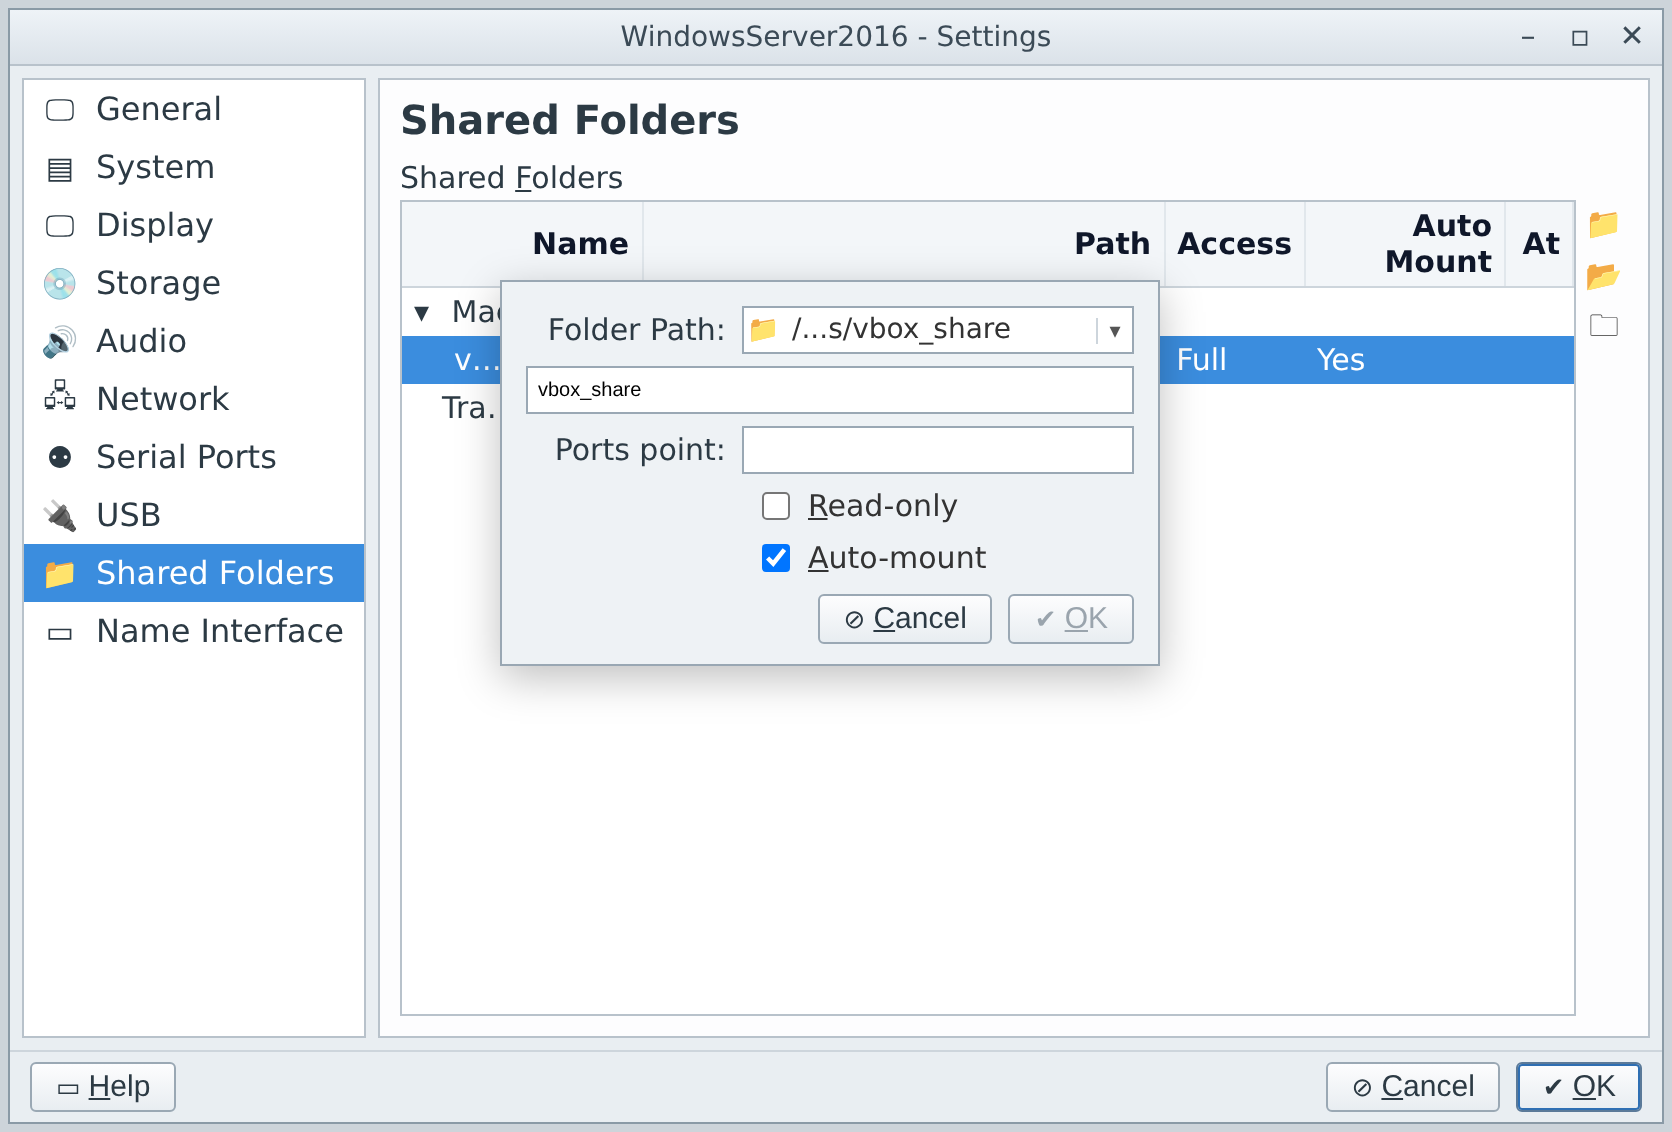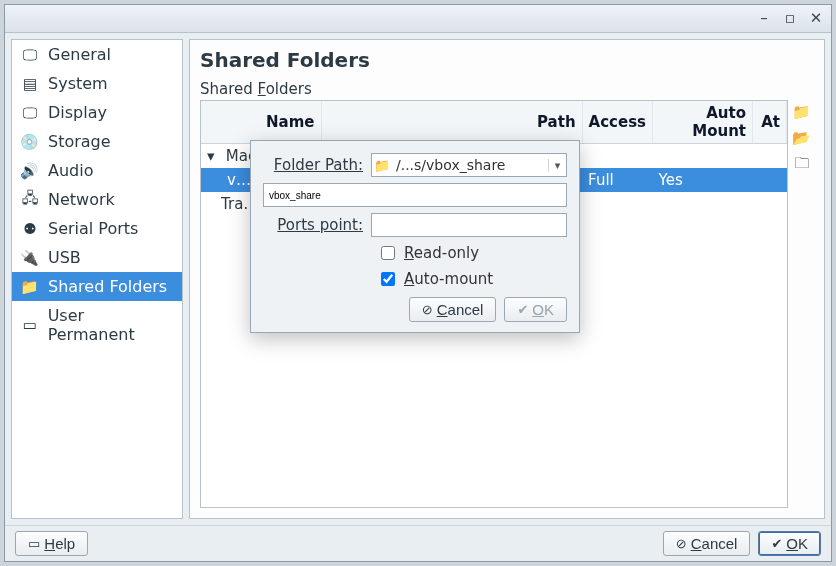--- a/index.html
+++ b/index.html
@@ -169,21 +169,21 @@
   }
   .dialog-close {
     position:absolute; right:8px; top:4px;
     width:16px; height:16px;
     font-size:14px; color:#6c7a85;
     cursor:pointer;
     text-align:center;
   }
   .dialog-body { padding:6px 12px 10px 12px; }
   .form-row { display:flex; align-items:center; gap:8px; margin:6px 0; }
-  .form-row label.lbl { width:100px; text-align:right; font-size:15px; color:#2c3a44;text-decoration:underline; }
+  .form-row label.lbl { width:100px; text-align:right; font-size:15px; color:#2c3a44; }
   .form-row .field { flex:1; }
   .combo {
     display:flex; align-items:center;
     border:1px solid #9aa8b4; background:#fff;
     height:24px;
   }
   .combo .folder-ico { width:20px; text-align:center; font-size:13px; }
   .combo .combo-text { flex:1; padding:0 4px; font-size:14px; white-space:nowrap; overflow:hidden; }
   .combo .combo-arrow { width:18px; text-align:center; border-left:1px solid #cdd5dc; font-size:11px; color:#555; cursor:pointer; }
   input.text {
@@ -198,20 +198,21 @@
     margin-top:8px;
   }
   .btn.disabled { color:#9aa4ad; }
   u.access { text-decoration: underline; }
 </style>
 </head>
 <body>
 
 <div class="window">
   <div class="titlebar">
+    <span>WindowsServer2016 - Settings</span>
     <div class="win-controls">
       <span class="win-btn">–</span>
       <span class="win-btn">▫</span>
       <span class="win-btn">✕</span>
     </div>
   </div>
 
   <div class="body">
     <div class="sidebar">
       <div class="sidebar-item">
@@ -245,21 +246,21 @@
       <div class="sidebar-item">
         <span class="sb-icon">🔌</span>
         <span>USB</span>
       </div>
       <div class="sidebar-item selected">
         <span class="sb-icon">📁</span>
         <span>Shared Folders</span>
       </div>
       <div class="sidebar-item">
         <span class="sb-icon">▭</span>
-        <span>User Permanent</span>
+        <span>Name Interface</span>
       </div>
     </div>
 
     <div class="main">
       <h2>Shared Folders</h2>
       <div class="section-label">Shared <u class="access">F</u>olders</div>
       <div class="table-wrap">
         <div class="table-area">
           <table>
             <thead>

